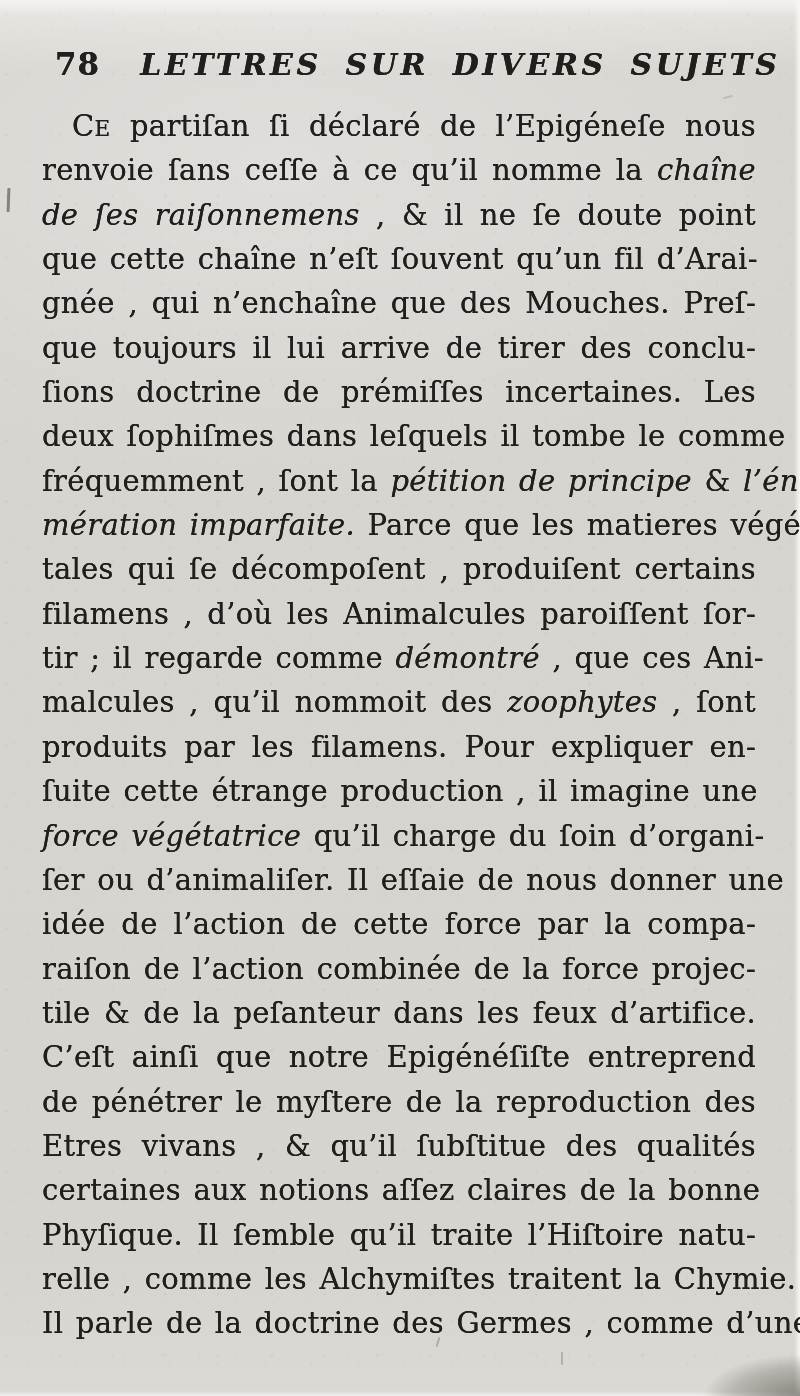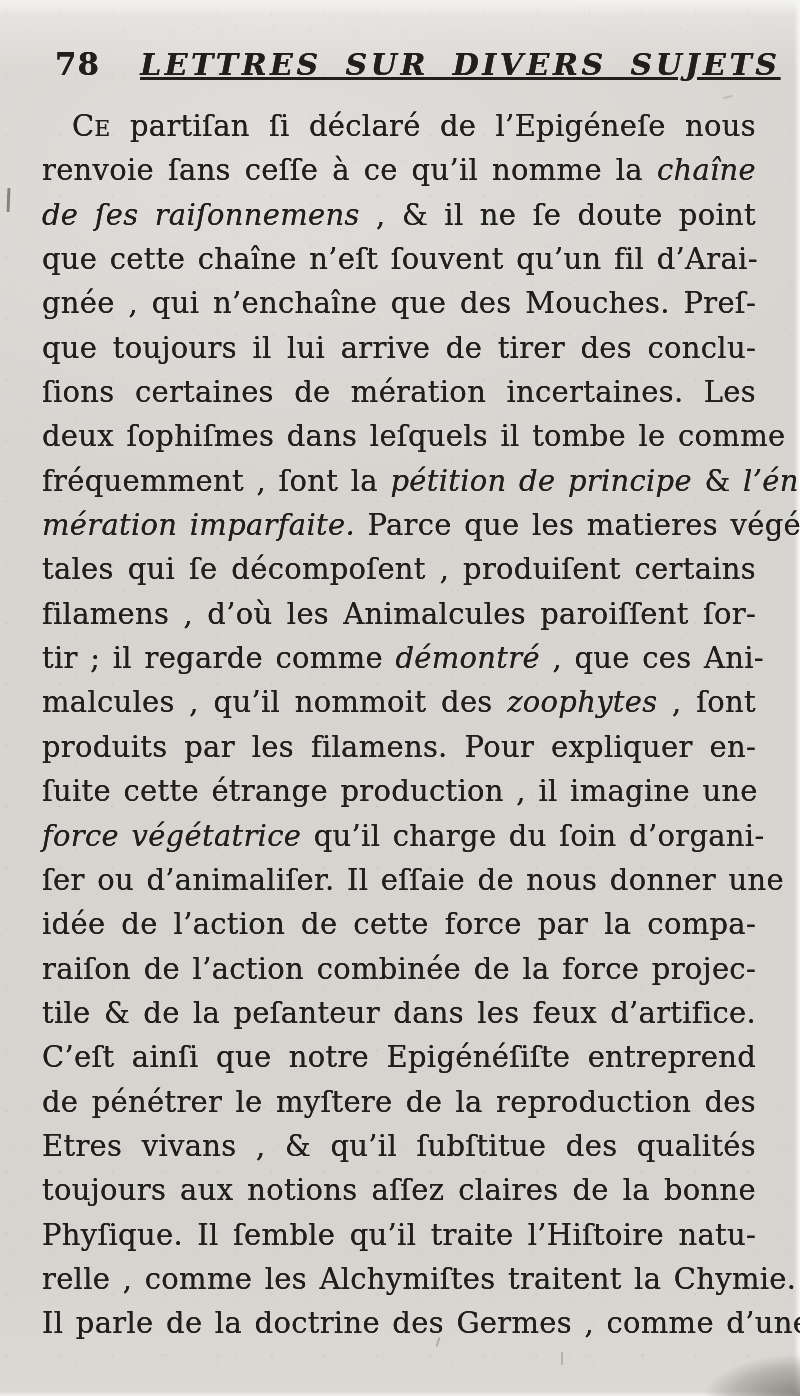--- a/index.html
+++ b/index.html
@@ -39,21 +39,20 @@
     display:flex;align-items:center;white-space:nowrap;
   }
   .pagenum{
     font-size:31px;font-weight:600;letter-spacing:1px;
     text-shadow:0 0 .5px currentColor;
   }
   .title{
     margin-left:40px;font-style:italic;font-weight:600;font-size:30px;
     letter-spacing:3.5px;word-spacing:10px;
     text-shadow:0 0 .6px currentColor;
-    text-decoration:underline;
   }
 
   .body-text{
     position:absolute;top:104px;left:42px;right:44px;
   }
   .line{
     height:44.35px;line-height:44.35px;font-size:29px;
     letter-spacing:.3px;word-spacing:3px;
     text-align:justify;text-align-last:justify;
     text-shadow:0 0 .5px currentColor;
@@ -82,36 +81,36 @@
     <span class="title">LETTRES SUR DIVERS SUJETS</span>
   </div>
 
   <div class="body-text">
       <div class="line indent"><span>C</span><span class="sc">E</span><span> partiſan ſi déclaré de l’Epigéneſe nous</span></div>
       <div class="line"><span>renvoie ſans ceſſe à ce qu’il nomme la </span><span class="it">chaîne</span></div>
       <div class="line"><span class="it">de ſes raiſonnemens</span><span> , &amp; il ne ſe doute point</span></div>
       <div class="line"><span>que cette chaîne n’eſt ſouvent qu’un fil d’Arai-</span></div>
       <div class="line"><span>gnée , qui n’enchaîne que des Mouches. Preſ-</span></div>
       <div class="line"><span>que toujours il lui arrive de tirer des conclu-</span></div>
-      <div class="line"><span>ſions certaines de mération incertaines. Les</span></div>
+      <div class="line"><span>ſions doctrine de prémiſſes incertaines. Les</span></div>
       <div class="line"><span>deux ſophiſmes dans leſquels il tombe le comme</span></div>
       <div class="line"><span>fréquemment , ſont la </span><span class="it">pétition de principe</span><span> &amp; </span><span class="it">l’énu-</span></div>
       <div class="line"><span class="it">mération imparfaite.</span><span> Parce que les matieres végé-</span></div>
       <div class="line"><span>tales qui ſe décompoſent , produiſent certains</span></div>
       <div class="line"><span>filamens , d’où les Animalcules paroiſſent ſor-</span></div>
       <div class="line"><span>tir ; il regarde comme </span><span class="it">démontré</span><span> , que ces Ani-</span></div>
       <div class="line"><span>malcules , qu’il nommoit des </span><span class="it">zoophytes</span><span> , ſont</span></div>
       <div class="line"><span>produits par les filamens. Pour expliquer en-</span></div>
       <div class="line"><span>ſuite cette étrange production , il imagine une</span></div>
       <div class="line"><span class="it">force végétatrice</span><span> qu’il charge du ſoin d’organi-</span></div>
       <div class="line"><span>ſer ou d’animaliſer. Il eſſaie de nous donner une</span></div>
       <div class="line"><span>idée de l’action de cette force par la compa-</span></div>
       <div class="line"><span>raiſon de l’action combinée de la force projec-</span></div>
       <div class="line"><span>tile &amp; de la peſanteur dans les feux d’artifice.</span></div>
       <div class="line"><span>C’eſt ainſi que notre Epigénéſiſte entreprend</span></div>
       <div class="line"><span>de pénétrer le myſtere de la reproduction des</span></div>
       <div class="line"><span>Etres vivans , &amp; qu’il ſubſtitue des qualités</span></div>
-      <div class="line"><span>toujours aux notions aſſez claires de la bonne</span></div>
+      <div class="line"><span>certaines aux notions aſſez claires de la bonne</span></div>
       <div class="line"><span>Phyſique. Il ſemble qu’il traite l’Hiſtoire natu-</span></div>
       <div class="line"><span>relle , comme les Alchymiſtes traitent la Chymie.</span></div>
       <div class="line"><span>Il parle de la doctrine des Germes , comme d’une</span></div>
     </div>
 </div>
 
 </body></html>

